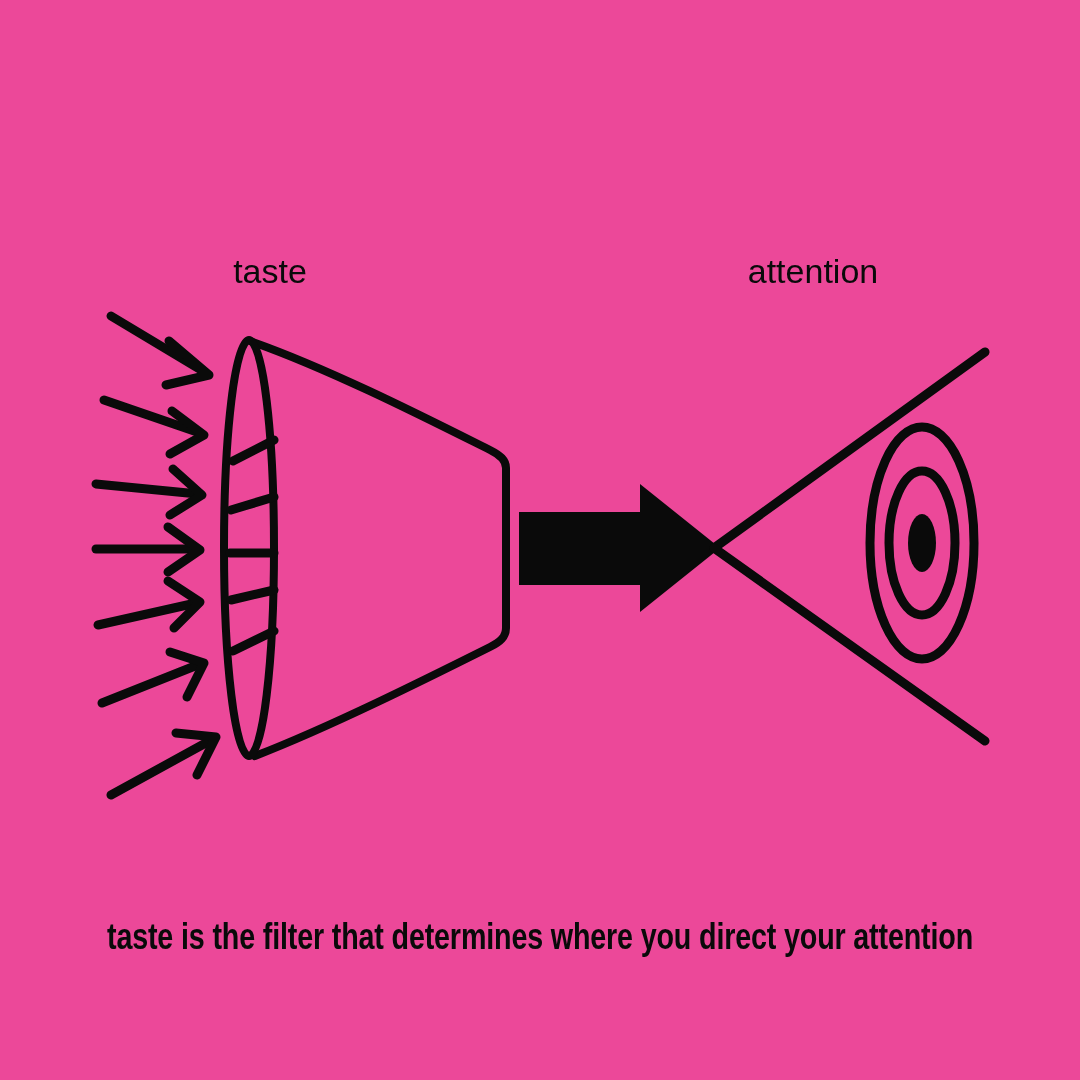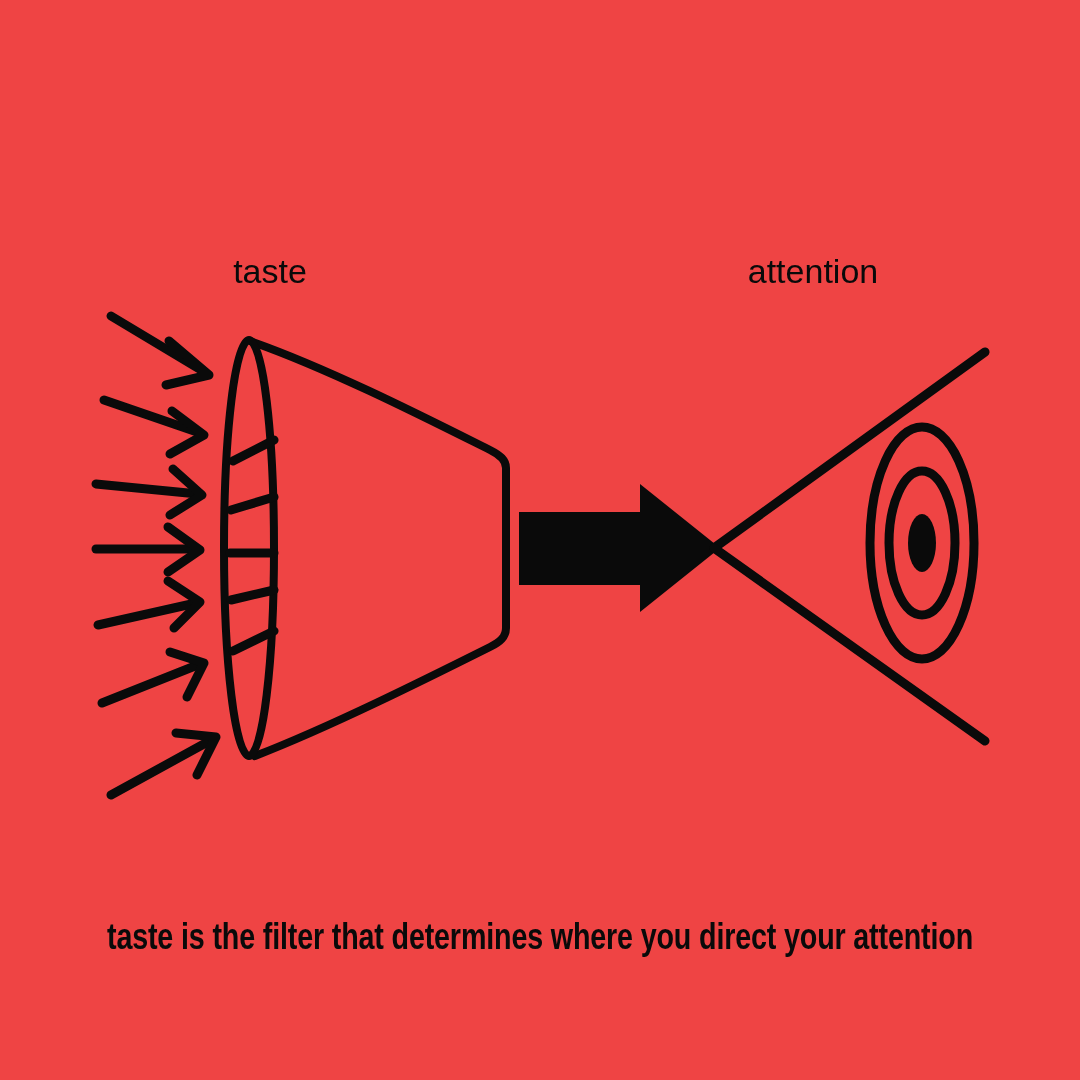--- a/index.html
+++ b/index.html
@@ -11,21 +11,21 @@
   body {
     width: 1080px;
     height: 1080px;
     overflow: hidden;
     font-family: "Liberation Sans", sans-serif;
   }
   #canvas {
     position: relative;
     width: 1080px;
     height: 1080px;
-    background: #ef4444;
+    background: #ec4899;
   }
   #diagram-svg {
     position: absolute;
     inset: 0;
     width: 1080px;
     height: 1080px;
     display: block;
   }
   .label-text {
     font-family: "Liberation Sans", sans-serif;

